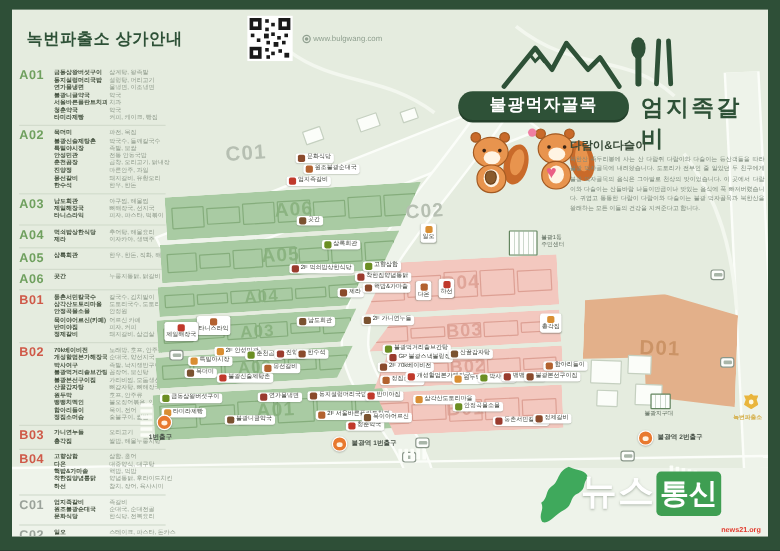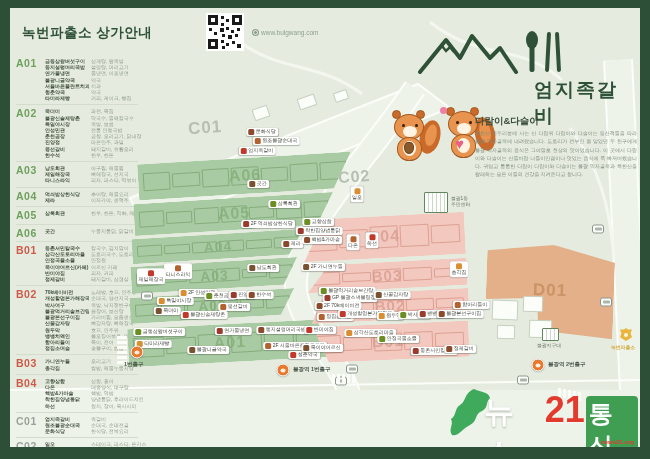--- a/index.html
+++ b/index.html
@@ -141,20 +141,21 @@
 
     <div class="logo">
       <svg width="150" height="46" viewBox="0 0 150 46">
         <path d="M4 42 L30 10 L44 28 L56 6 L74 28 L84 18 L100 42" fill="none" stroke="#2e5137" stroke-width="4" stroke-linejoin="round" stroke-linecap="round"></path>
         <path d="M26 16 l4 5 l4 -4 l4 5" fill="none" stroke="#2e5137" stroke-width="2.5"></path>
         <ellipse cx="116" cy="10" rx="6" ry="9" fill="#2e5137"></ellipse>
         <rect x="113.5" y="16" width="5" height="26" rx="2" fill="#2e5137"></rect>
         <rect x="130" y="2" width="4" height="40" rx="2" fill="#2e5137" transform="rotate(3 132 22)"></rect>
         <rect x="140" y="2" width="4" height="40" rx="2" fill="#2e5137" transform="rotate(-3 142 22)"></rect>
       </svg>
+      <div class="logo-badge">불광먹자골목</div>
       <div class="logo-suffix">엄지족갈비</div>
     </div>
 
     <div class="masc" style="left:374px;top:104px;">
       <div class="tail" style="right:-6px;transform:rotate(14deg);"></div>
       <div class="ear" style="left:8px;"></div>
         <div class="ear" style="left:32px;"></div>
       <div class="head">
           <div class="muzzle"></div>
         <div class="eye" style="left:7px;"></div>
@@ -788,20 +789,19 @@
 
     <div class="police" style="left:610px;top:320px;"></div>
     <div class="police-label" style="left:601px;top:336px;">녹번파출소</div>
 
     <div class="wm">
       <svg width="58" height="58" viewBox="0 0 58 58">
         <path d="M30 4 C38 8 44 6 46 13 C41 18 45 22 38 26 C30 29 34 36 26 40 C18 44 14 52 8 50 C4 44 10 40 7 34 C13 30 10 24 16 20 C22 17 20 8 30 4 Z" fill="#3fa95c"></path>
       </svg>
       <div class="wm-row">
         <span class="wm-nws">뉴스</span>
-        <span class="wm-21">21</span>
         <span class="wm-tong">통신</span>
       </div>
       <div class="wm-sub">news21.org</div>
     </div>
 
   </div>
 </div>
 
 </body></html>

